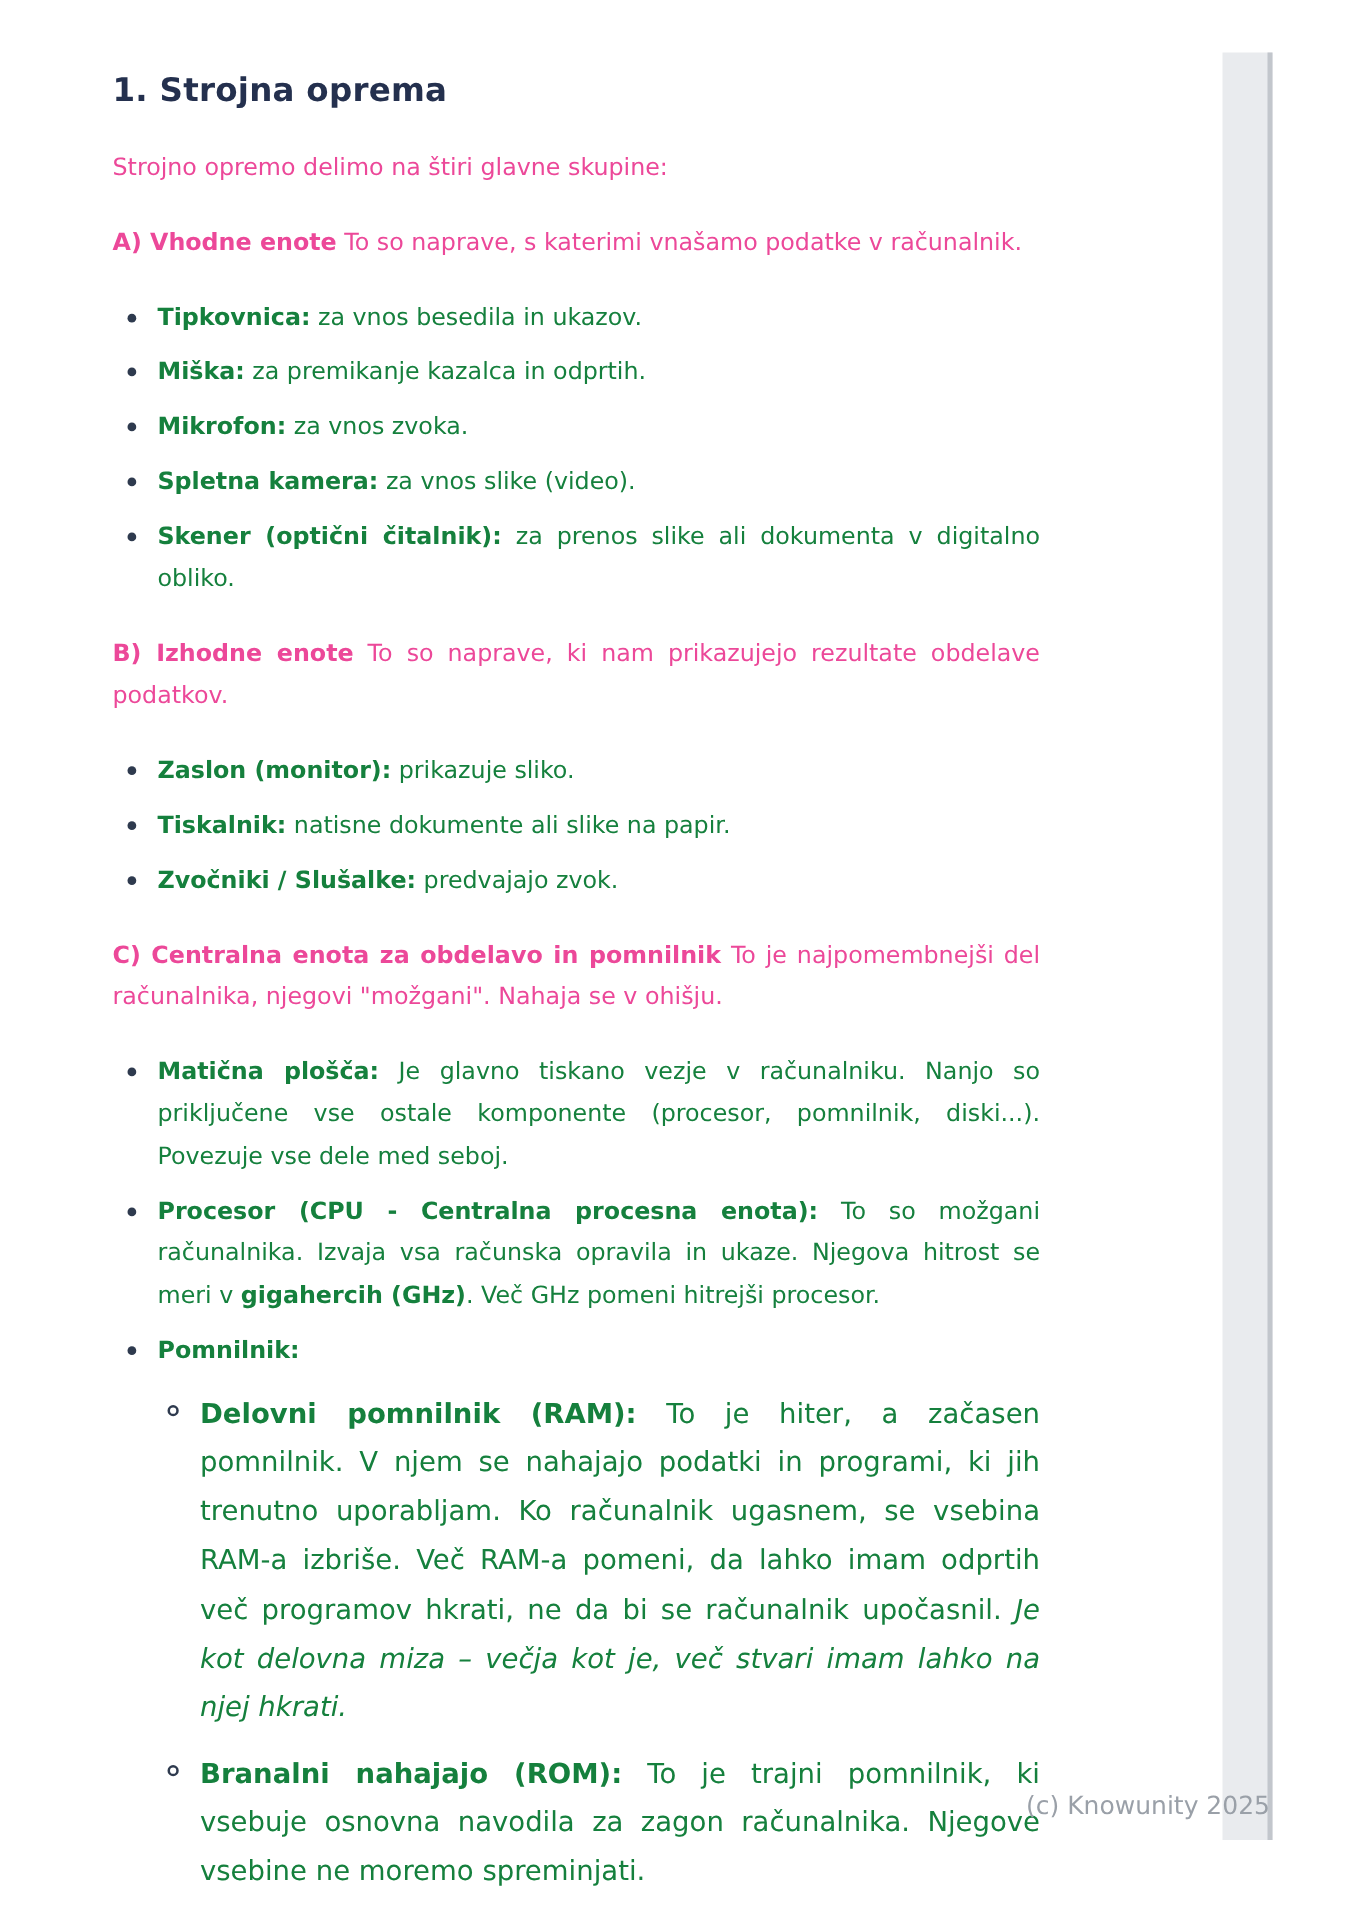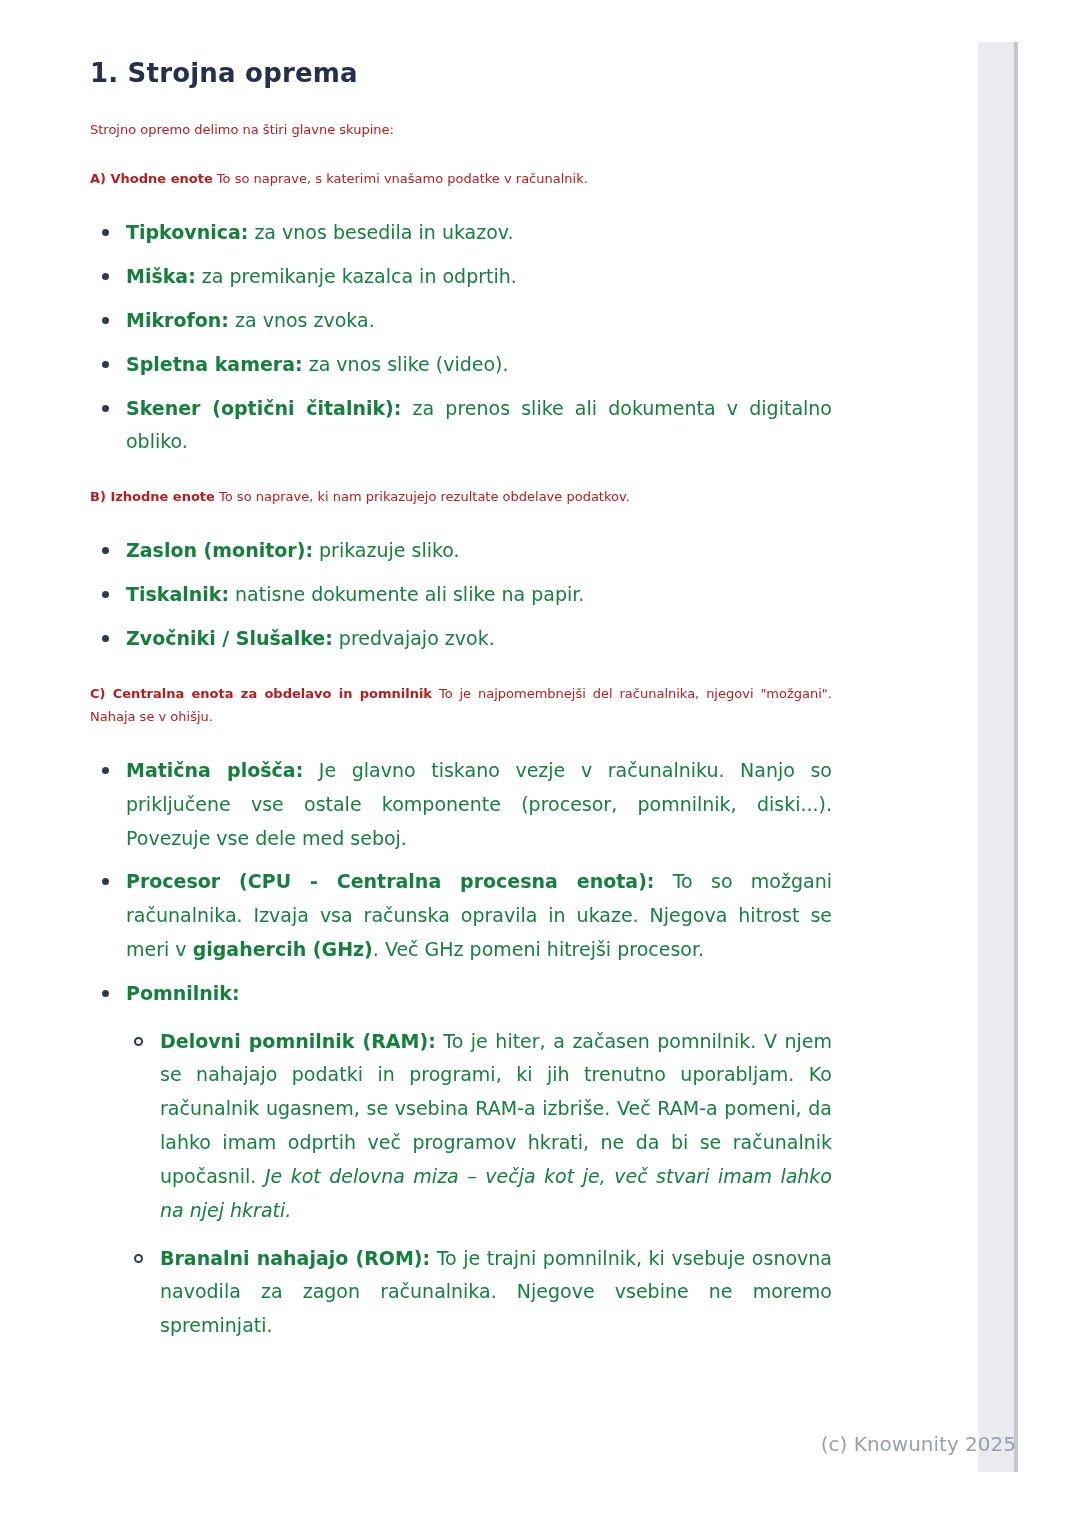--- a/index.html
+++ b/index.html
@@ -19,25 +19,25 @@
     width: 742px;
   }
   h1.title {
     font-size: 26px;
     font-weight: 700;
     color: #24304e;
     letter-spacing: 0.2px;
     margin-bottom: 30px;
   }
   p.para {
-    font-size: 13px;
+    font-size: 19px;
     line-height: 1.78;
     text-align: justify;
     margin-bottom: 26px;
-    color: #b91c1c;
+    color: #ec4899;
   }
   .b { font-weight: 700; }
   .i { font-style: italic; }
   ul.list {
     list-style: none;
     margin: 0 0 26px 0;
   }
   ul.list > li {
     position: relative;
     font-size: 19px;
@@ -67,21 +67,21 @@
     border: 2px solid #2e3a4e;
     background: transparent;
     display: inline-block;
   }
   ul.sub {
     list-style: none;
     margin-top: 14px;
   }
   ul.sub > li {
     position: relative;
-    font-size: 19px;
+    font-size: 22px;
     line-height: 1.78;
     text-align: justify;
     padding-left: 34px;
     margin-bottom: 14px;
   }
   .scroll-track {
     position: absolute;
     left: 978px;
     top: 42px;
     width: 40px;

